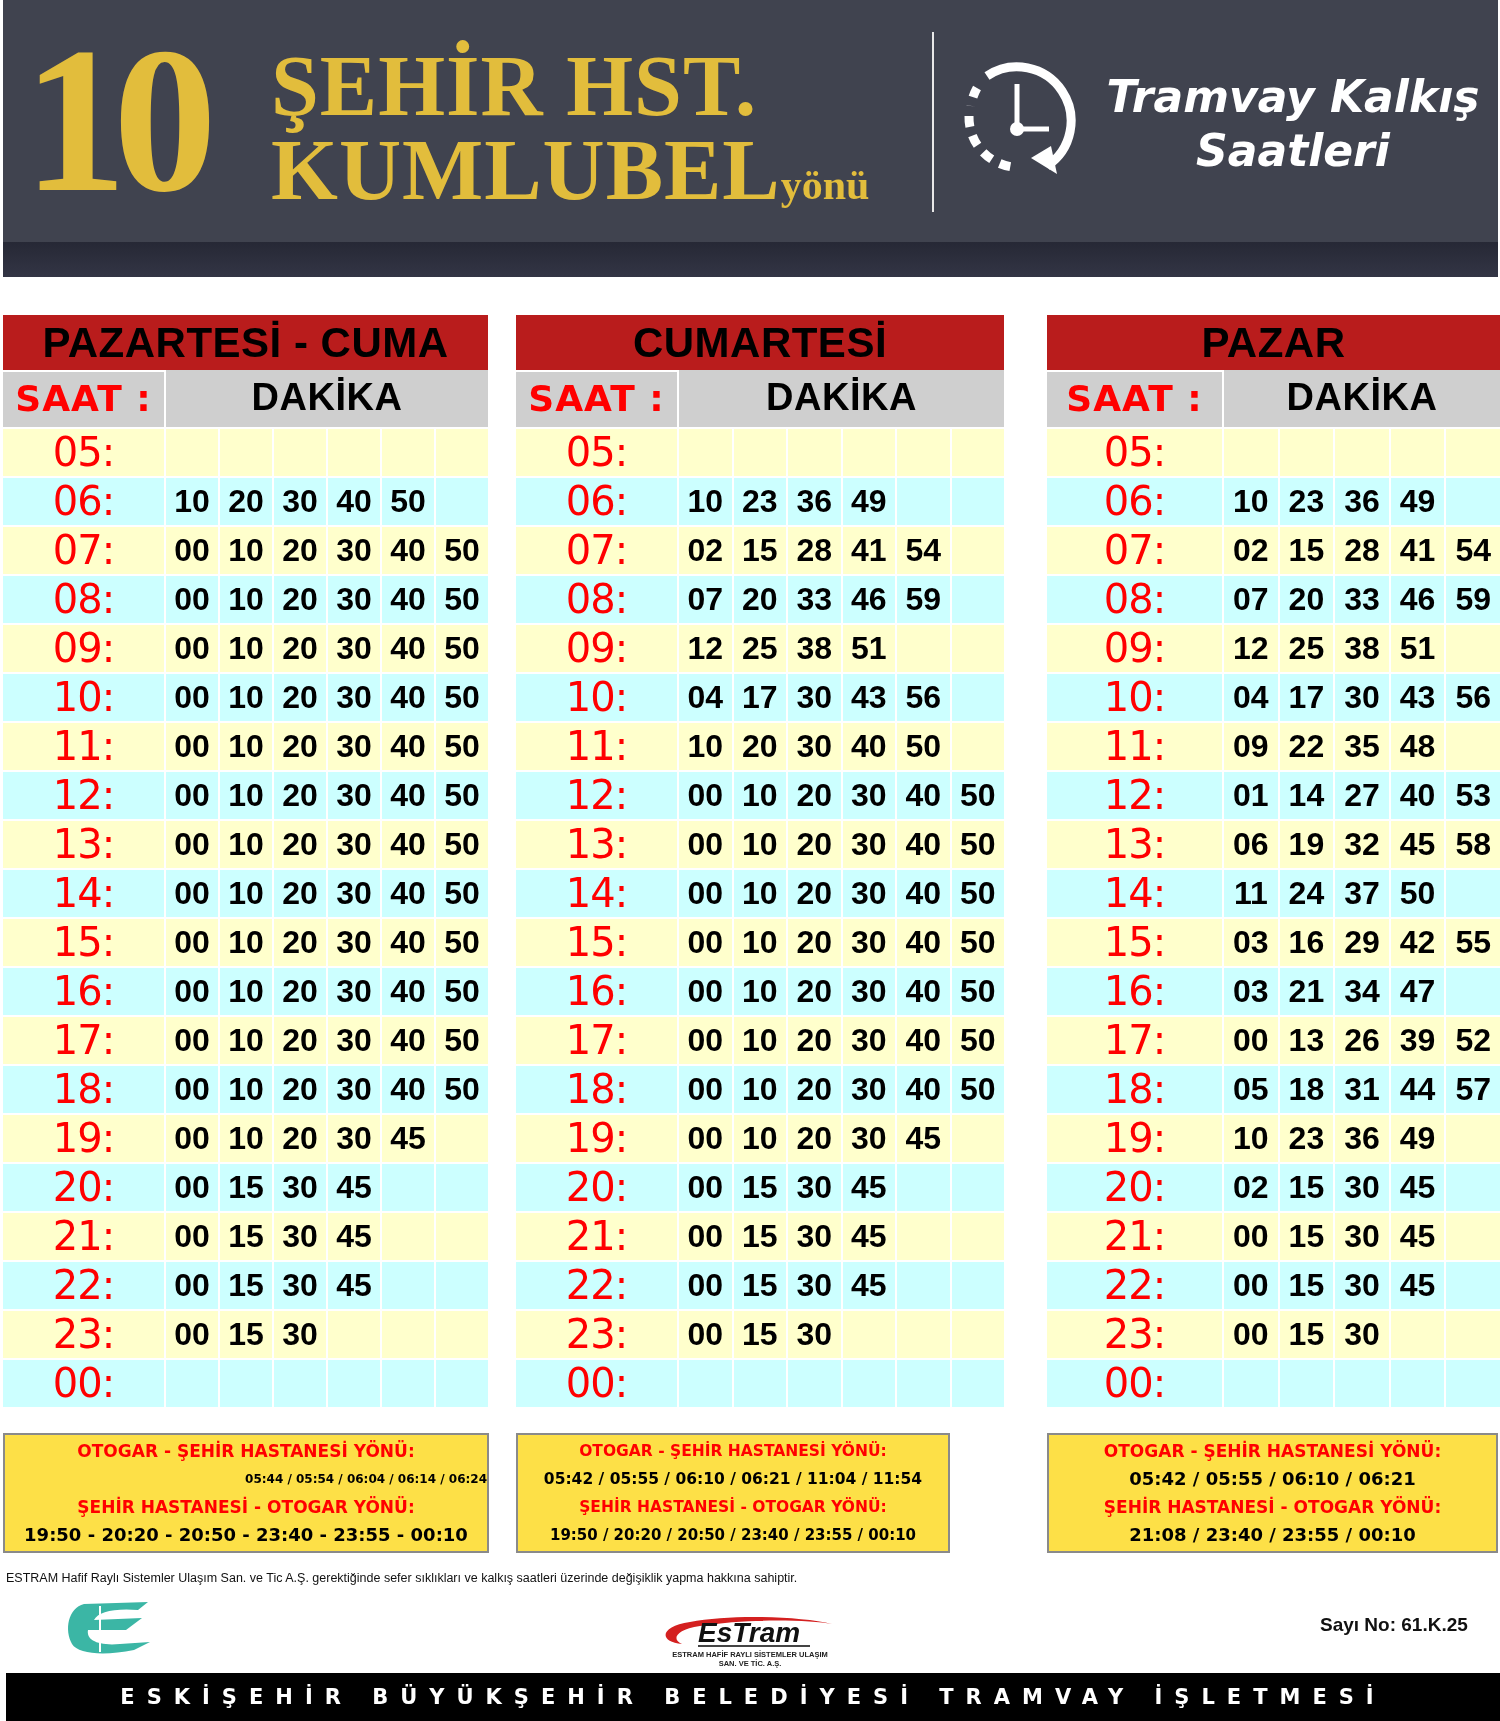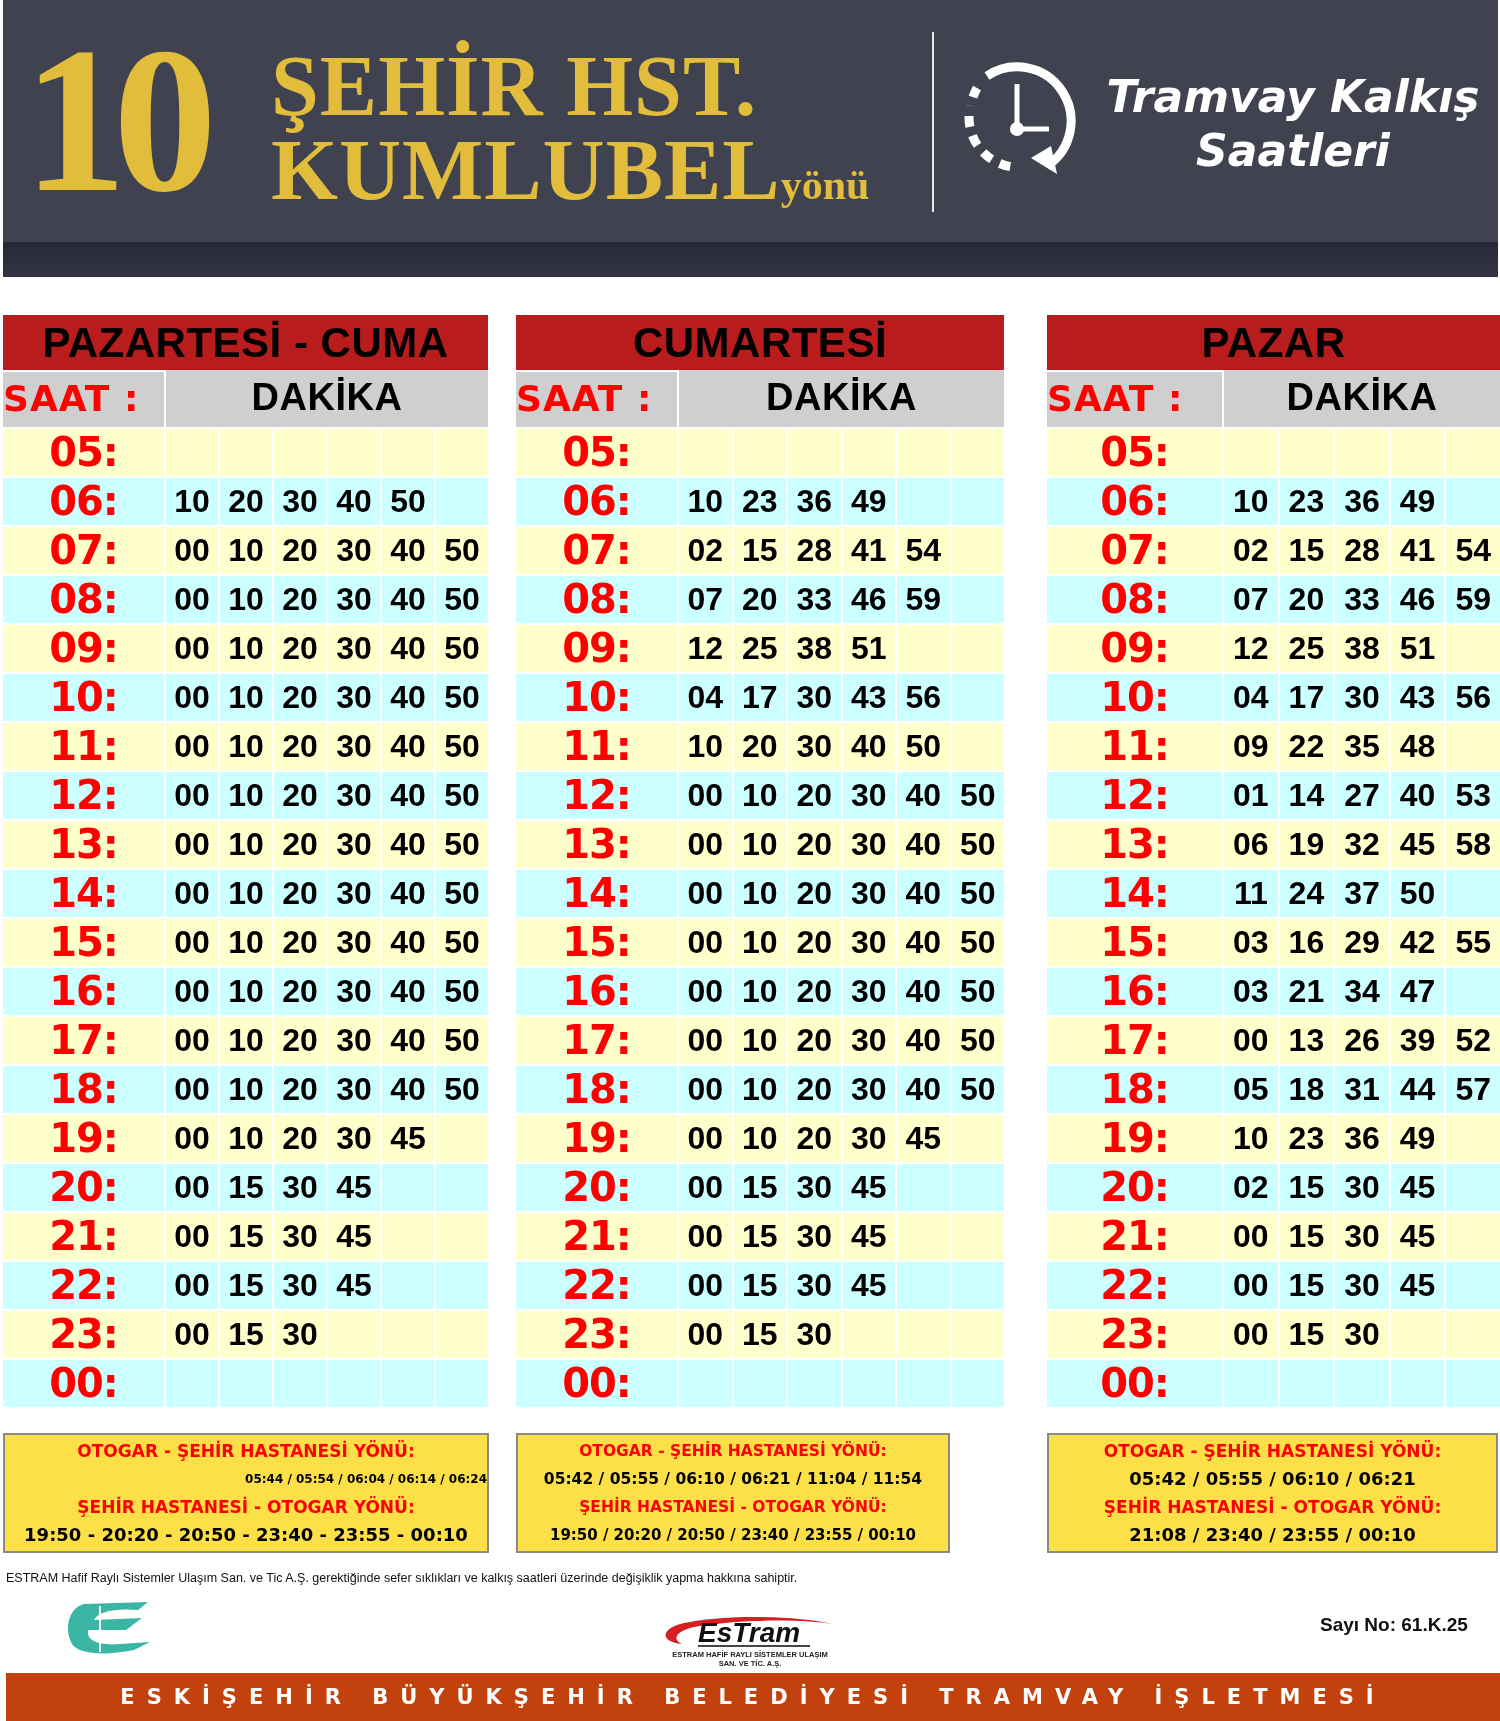--- a/index.html
+++ b/index.html
@@ -44,31 +44,31 @@
     position: absolute; top: 315px;
   }
   .t-title {
     height: 55px; background: #b91c1c; text-align: center;
     font-weight: bold; font-size: 42px; line-height: 55px; letter-spacing: 0.5px;
   }
   .t-head { display: flex; height: 57px; }
   .t-head .saat {
     background: #cfcfcf; border-top: 2px solid #fff; border-right: 2px solid #fff;
     color: #ff0000; font-family: "DejaVu Sans", sans-serif; font-weight: bold;
-    font-size: 36px; line-height: 53px; text-align: left; letter-spacing: 1px;
+    font-size: 36px; line-height: 53px; text-align: center; letter-spacing: 1px;
   }
   .t-head .dakika {
     flex: 1; background: #cfcfcf; font-weight: bold; font-size: 38px;
     line-height: 55px; text-align: center; letter-spacing: 0.5px;
   }
   .row { display: flex; height: 49px; border-top: 2px solid #ffffff; }
   .row.y { background: #ffffcc; }
   .row.c { background: #ccffff; }
   .row .hour {
-    color: #ff0000; font-family: "DejaVu Sans", sans-serif; font-weight: bold;
+    color: #ff0000; font-family: "DejaVu Sans", sans-serif; font-weight: normal;
     font-size: 40px; line-height: 47px; text-align: center;
     border-right: 2px solid #ffffff; letter-spacing: -1px;
   }
   .row .min {
     flex: 1; font-weight: bold; font-size: 32px; line-height: 47px; text-align: center;
     border-right: 2px solid #ffffff;
   }
   .row .min:last-child { border-right: none; }
 
   
@@ -89,21 +89,21 @@
   .logo-estram { position: absolute; left: 660px; top: 1612px; width: 176px; height: 64px; }
   .estram-sub {
     position: absolute; left: 640px; top: 1650px; width: 220px; text-align: center;
     font-size: 7.5px; line-height: 9px; font-weight: bold; color: #222;
   }
   .sayi {
     position: absolute; left: 1320px; top: 1614px; font-size: 19px; font-weight: bold; color: #111;
   }
   .footer-bar {
     position: absolute; left: 6px; top: 1673px; width: 1494px; height: 48px;
-    background: #c2410c; color: #ffffff; text-align: center;
+    background: #000000; color: #ffffff; text-align: center;
     font-family: "DejaVu Sans", sans-serif; font-weight: bold;
     font-size: 21px; line-height: 48px; letter-spacing: 12px;
   }
 </style>
 </head>
 <body>
 
 <div class="banner">
   <div class="band"></div>
   <div class="line-num">10</div>

